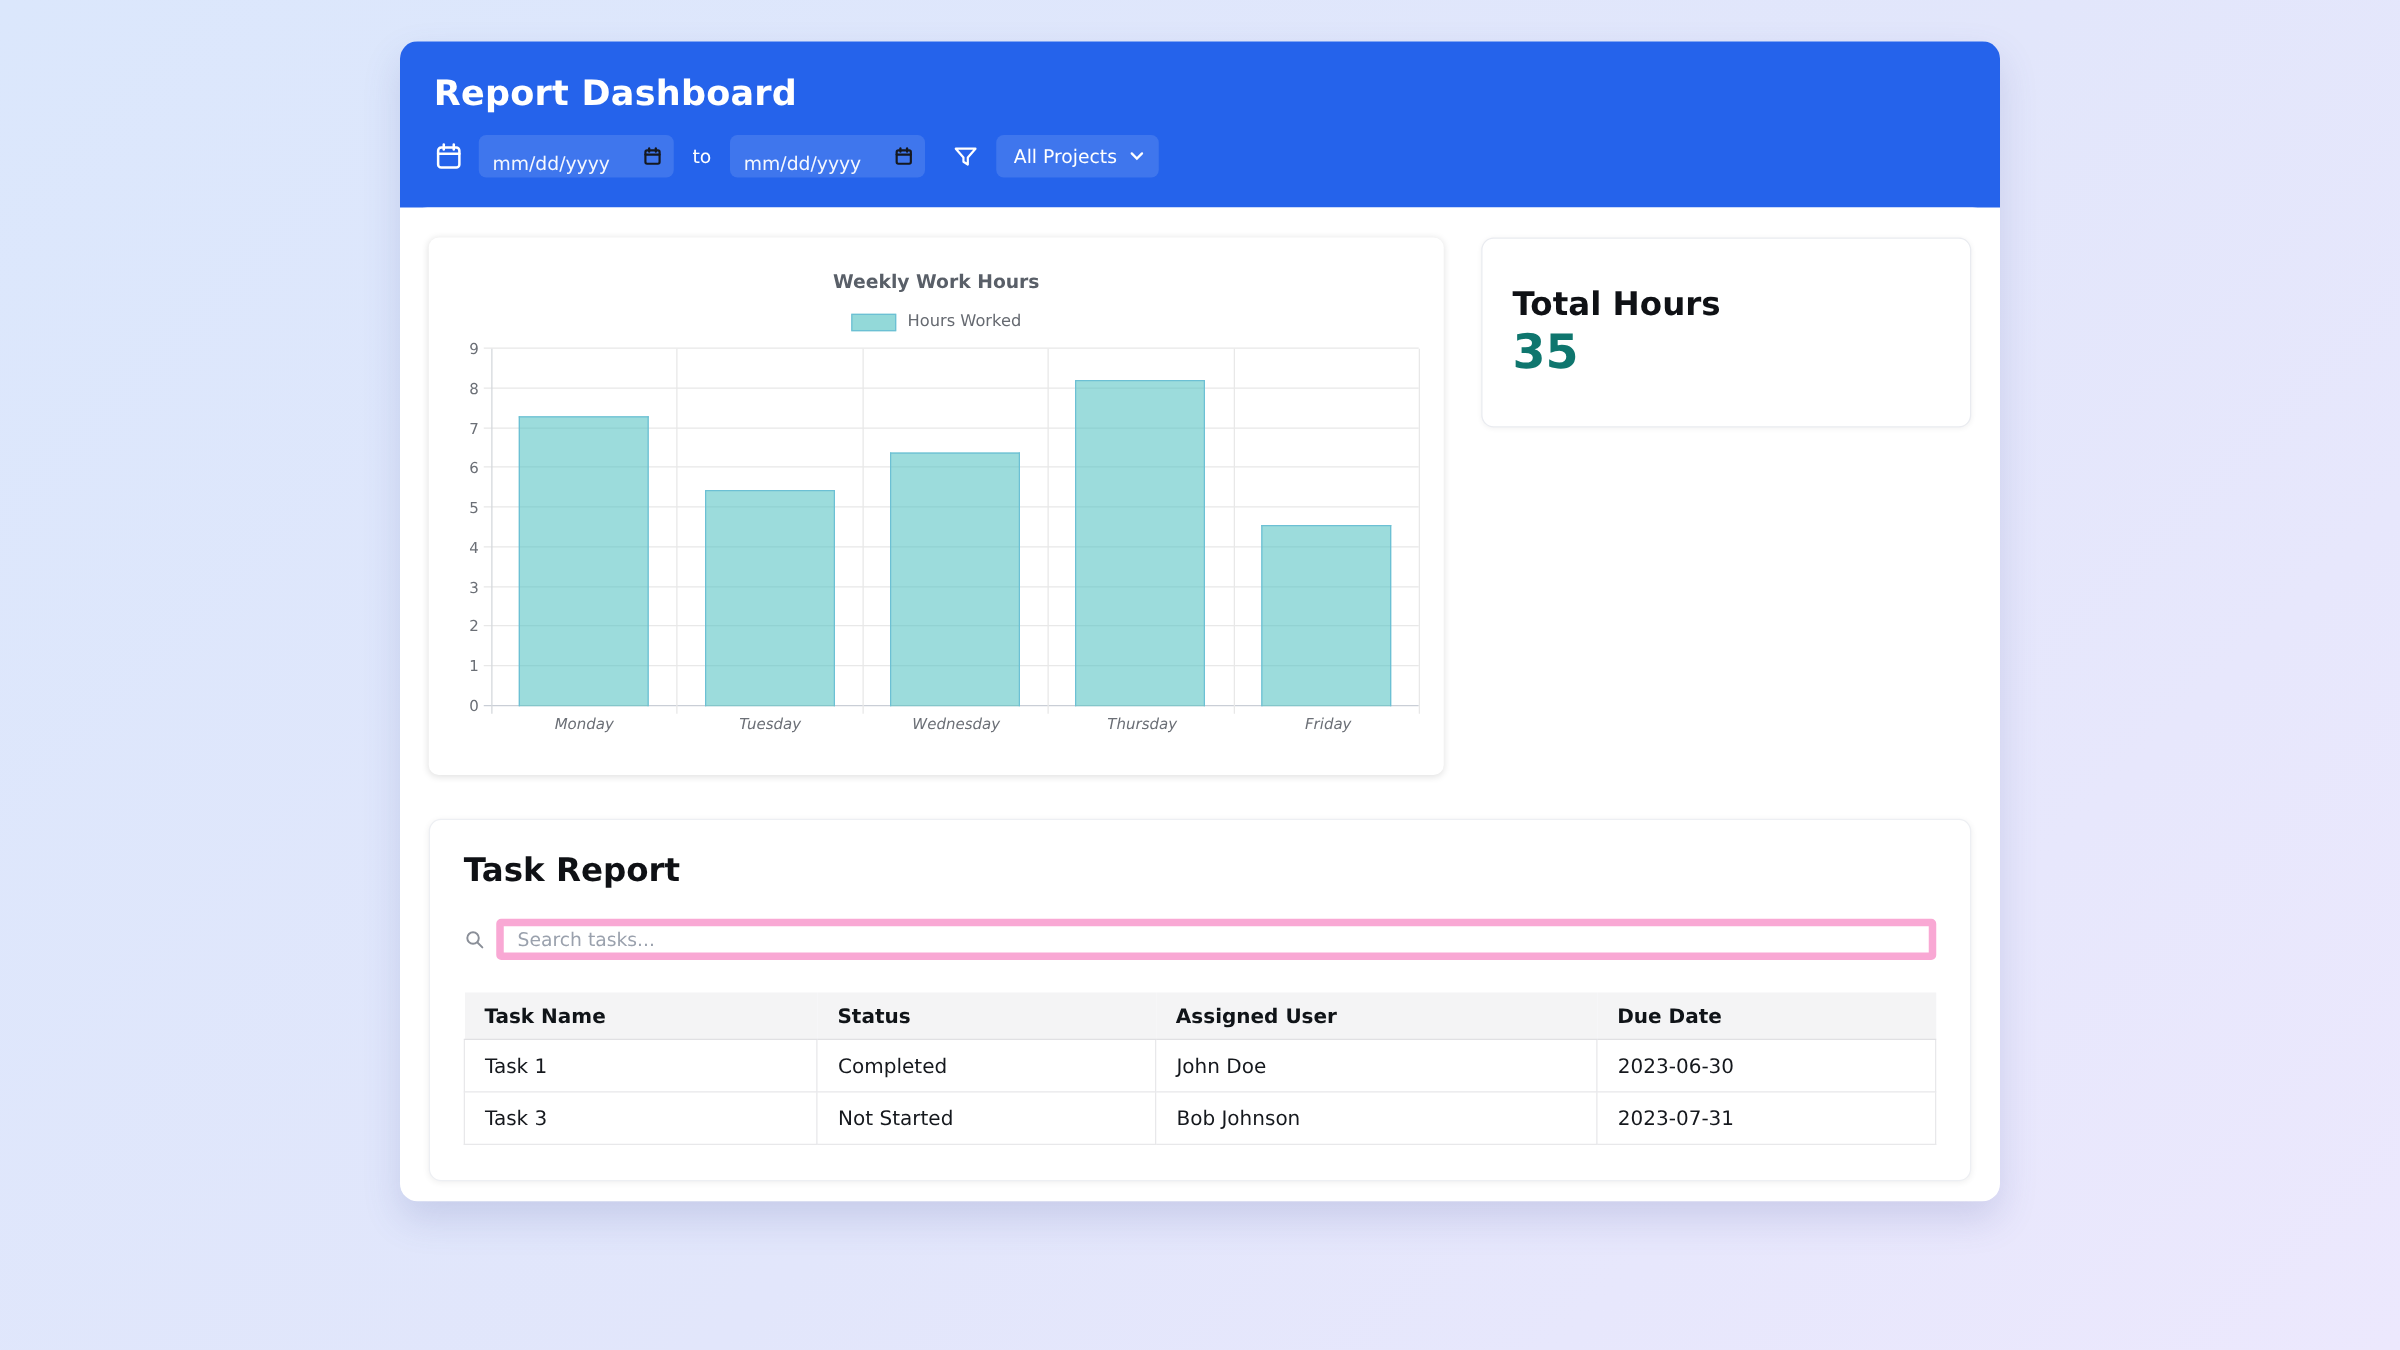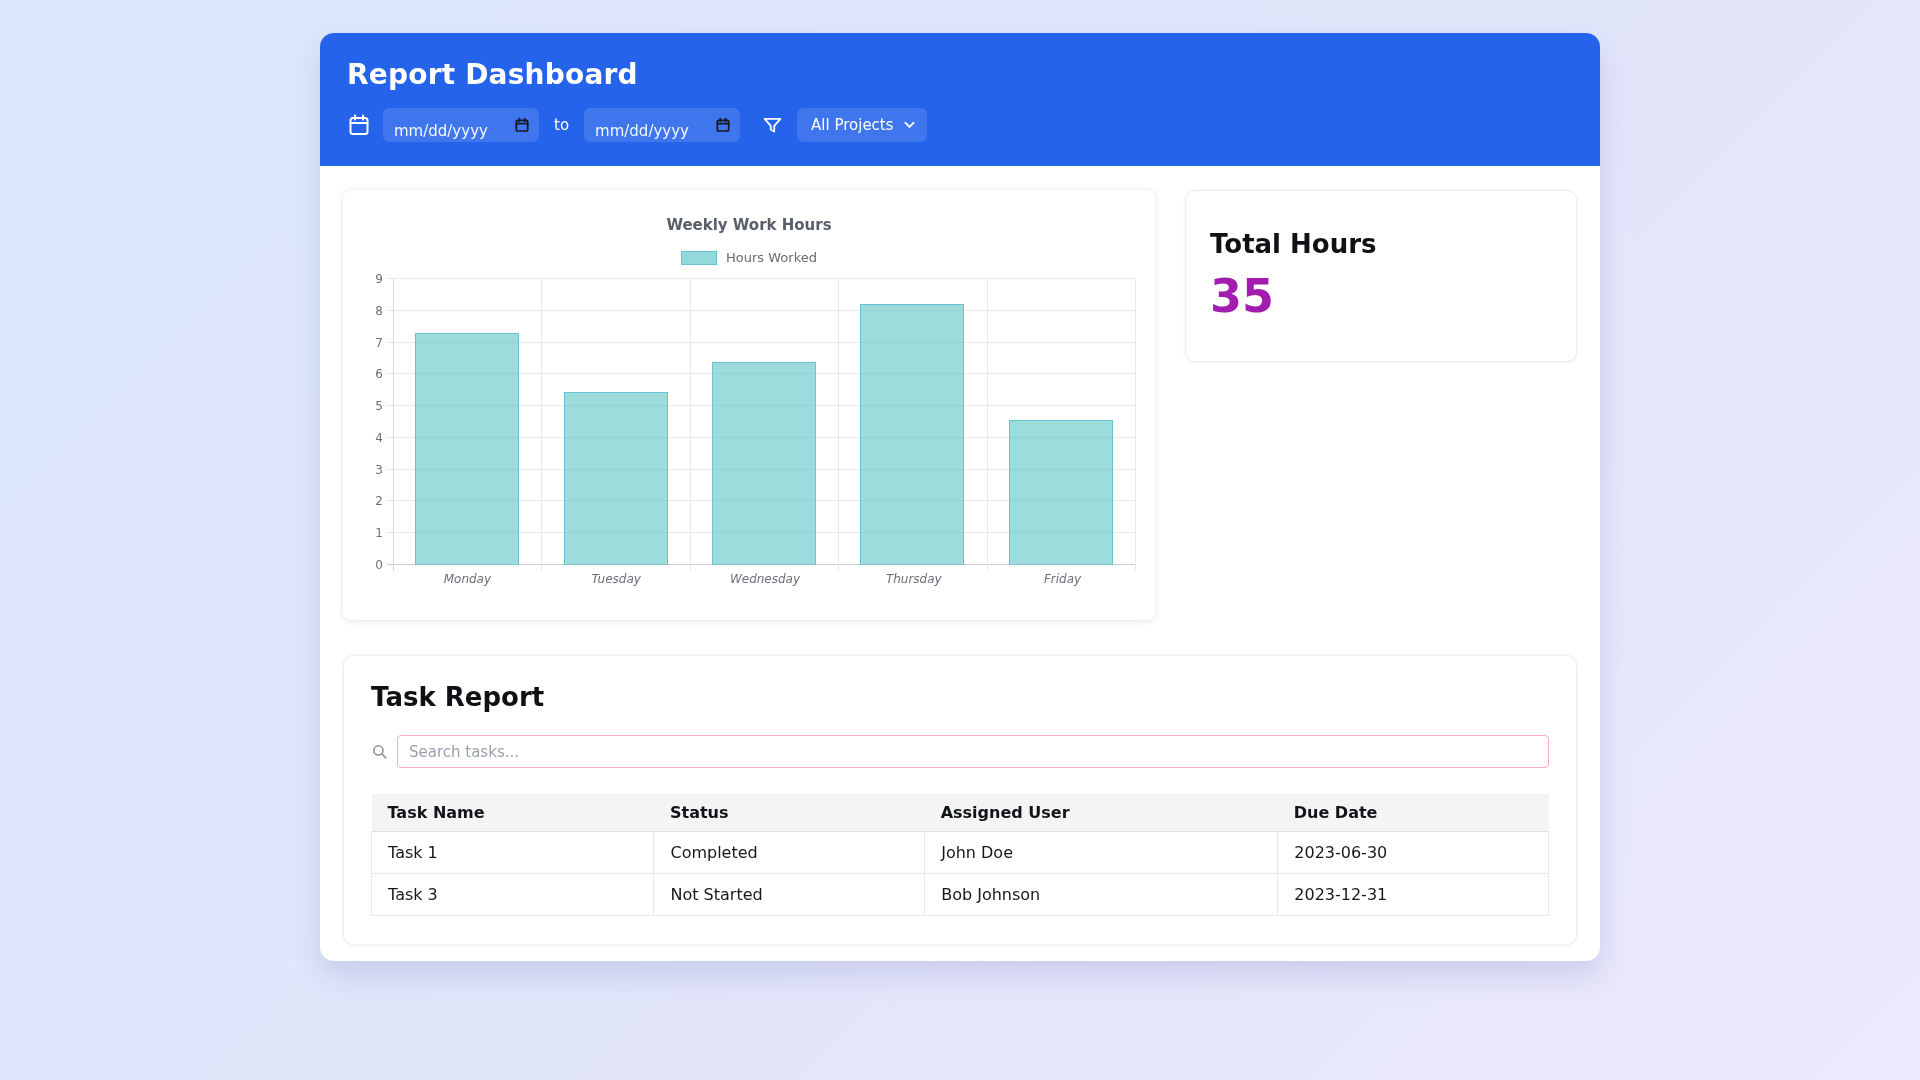--- a/index.html
+++ b/index.html
@@ -35,21 +35,21 @@
   .content { padding: 24px 23px 16px 23px; background: #ffffff; border-radius: 22px; }
   .row1 { display: flex; gap: 30px; align-items: flex-start; }
   .card {
     background: #ffffff; border-radius: 10px;
     box-shadow: 0 1px 6px rgba(0,0,0,0.12);
   }
   .chart-card { width: 812px; height: 430px; padding: 16px 18px; border-radius: 8px; }
   .total-card { flex: 1; min-height: 140px; padding: 38px 24px; border: 1px solid #e9ebf0;
                 box-shadow: 0 1px 4px rgba(0,0,0,0.05); }
   .total-card h2 { font-size: 26px; font-weight: 700; color: #0f1115; }
-  .total-value { font-size: 46px; font-weight: 700; color: #a21caf; margin-top: 10px; }
+  .total-value { font-size: 38px; font-weight: 700; color: #0f766e; }
 
   
   .chart-title { text-align: center; font-size: 15px; font-weight: 700; color: #595f68; margin-top: 10px; }
   .chart-legend { display: flex; align-items: center; justify-content: center; gap: 9px; margin-top: 16px; }
   .legend-swatch { width: 36px; height: 14px; border: 1px solid #6cc0d4; }
   .legend-label { font-size: 13px; color: #666a71; }
   .chart-body { display: flex; margin-top: 14px; padding-right: 2px; }
   .y-gutter { position: relative; width: 32px; height: 286px; }
   .ytick { position: absolute; right: 10px; transform: translateY(50%); font-size: 12px; color: #6b6f76; }
   .plot { position: relative; flex: 1; height: 286px; }
@@ -60,21 +60,21 @@
   .bar { position: absolute; bottom: 0; border: 1px solid #6cc0d4; border-bottom: none; }
   .x-labels { display: flex; margin-left: 32px; margin-top: 7px; }
   .x-labels span { display: block; text-align: center; font-size: 12px; color: #6b6f76; font-style: italic; }
 
   
   .task-card { margin-top: 35px; padding: 26px 27px 28px 27px; border: 1px solid #edeff3;
                box-shadow: 0 1px 5px rgba(0,0,0,0.06); }
   .task-card h2 { font-size: 26px; font-weight: 700; color: #0f1115; }
   .search-row { display: flex; align-items: center; gap: 9px; margin-top: 23px; }
   .search-input {
-    flex: 1; height: 33px; border: 1px solid #f9a8d4; border-radius: 4px;
+    flex: 1; height: 33px; border: 6px solid #f9a8d4; border-radius: 4px;
     padding: 0 11px; font-size: 15px; font-family: inherit; color: #111827; outline: none;
   }
   .search-input::placeholder { color: #9aa1ad; }
   table { width: 100%; border-collapse: collapse; margin-top: 26px; font-size: 16px; }
   th {
     background: #f4f4f5; text-align: left; font-weight: 700; color: #101418;
     padding: 9px 16px; height: 37px; border-bottom: 1px solid #e0e0e3;
   }
   td { padding: 11px 16px; height: 41px; border: 1px solid #e8e8ea; color: #15181d; }
   col.c1 { width: 24%; } col.c2 { width: 23%; } col.c3 { width: 30%; } col.c4 { width: 23%; }
@@ -232,20 +232,20 @@
           <tr>
             <td>Task 1</td>
             <td>Completed</td>
             <td>John Doe</td>
             <td>2023-06-30</td>
           </tr>
           <tr>
             <td>Task 3</td>
             <td>Not Started</td>
             <td>Bob Johnson</td>
-            <td>2023-12-31</td>
+            <td>2023-07-31</td>
           </tr>
         </tbody>
       </table>
     </div>
 
   </div>
 </div>
 
 </body></html>

